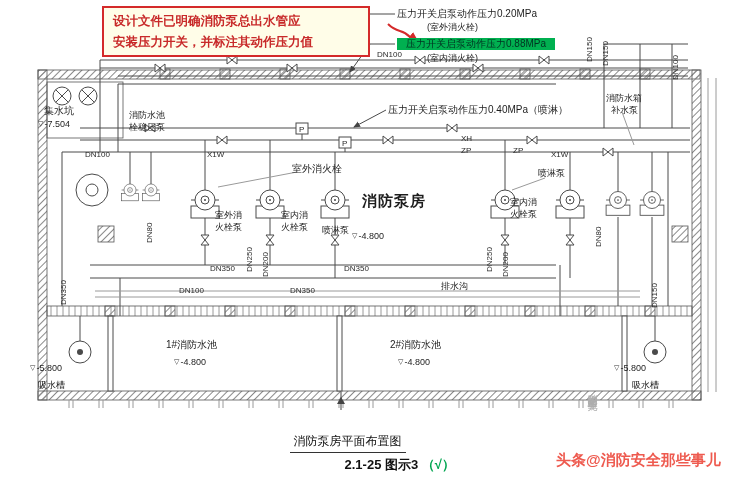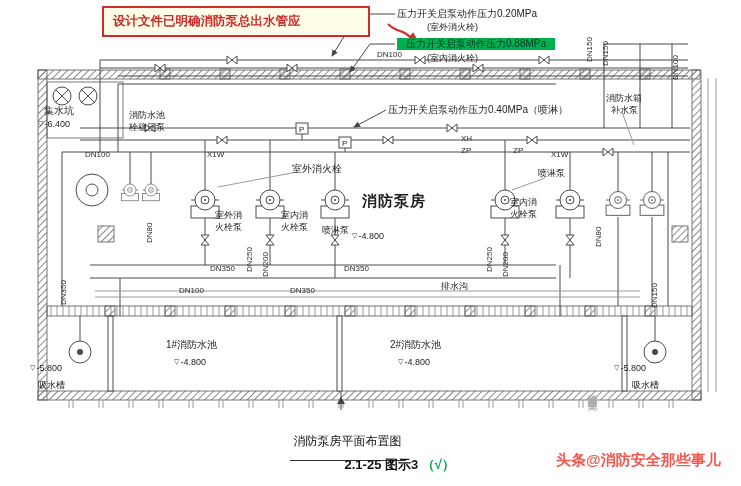--- a/index.html
+++ b/index.html
@@ -19,21 +19,21 @@
     background:var(--callout-bg);border:2px solid var(--callout-border);
     color:var(--callout-text);font-weight:bold;font-size:12.5px;line-height:1.65;
     padding:3px 9px}
 
   .wm-side{position:absolute;left:585px;top:386px;writing-mode:vertical-rl;
     color:var(--watermark-gray);font-size:10px;letter-spacing:1px;z-index:4}
   .wm-bottom{position:absolute;left:556px;top:451px;color:var(--watermark-red);
     font-size:15px;font-weight:bold;z-index:6}
 
   .title-wrap{position:absolute;left:250px;top:431px;width:195px;text-align:center;z-index:3}
-  .title-text{display:inline-block;font-size:12px;color:#111;border-bottom:1px solid #333;padding:0 4px 10px}
+  .title-text{display:inline-block;font-size:12px;color:#111;border-bottom:1px solid #333;padding:0 4px 2px}
   .fig-wrap{position:absolute;left:240px;top:456px;width:215px;text-align:right;
     font-size:13px;font-weight:bold;color:#111;z-index:3}
   .fig-check{color:var(--check-green)}
 
   
   .wall{fill:url(#hatch);stroke:#555;stroke-width:.8}
   .tickband{fill:url(#ticks);stroke:#555;stroke-width:.8}
   .pipe{fill:none;stroke:#4a4a4a;stroke-width:1}
   .thin{fill:none;stroke:#9a9a9a;stroke-width:1}
   .sym{fill:#fff;stroke:#4a4a4a}
@@ -227,21 +227,21 @@
         <text x="290" y="293" class="dnlabel">DN350</text>
         <text x="492" y="272" transform="rotate(-90 492 272)" class="dnlabel">DN250</text>
         <text x="508" y="277" transform="rotate(-90 508 277)" class="dnlabel">DN200</text>
         <text x="601" y="247" transform="rotate(-90 601 247)" class="dnlabel">DN80</text>
         <text x="657" y="308" transform="rotate(-90 657 308)" class="dnlabel">DN150</text>
       </g>
   </svg>
 
   <div id="labels">
     <span class="lbl fs10" style="left:44px;top:105px">集水坑</span>
-    <span class="lbl elev" style="left:38px;top:119px">-6.400</span>
+    <span class="lbl elev" style="left:38px;top:119px">-7.504</span>
     <span class="lbl" style="left:129px;top:110px">消防水池</span>
     <span class="lbl" style="left:129px;top:122px">栓稳压泵</span>
 
     <span class="lbl fs10" style="left:292px;top:163px">室外消火栓</span>
     <span class="lbl big" style="left:362px;top:192px">消防泵房</span>
     <span class="lbl elev" style="left:352px;top:231px">-4.800</span>
 
     <span class="lbl" style="left:215px;top:210px">室外消</span>
     <span class="lbl" style="left:215px;top:222px">火栓泵</span>
     <span class="lbl" style="left:281px;top:210px">室内消</span>
@@ -269,20 +269,21 @@
 
     <span class="lbl fs10" style="left:397px;top:8px">压力开关启泵动作压力0.20MPa</span>
     <span class="lbl" style="left:427px;top:22px">(室外消火栓)</span>
     <span class="lbl fs10 hl" style="left:397px;top:38px">压力开关启泵动作压力0.88MPa</span>
     <span class="lbl" style="left:427px;top:53px">(室内消火栓)</span>
     <span class="lbl fs10" style="left:388px;top:104px">压力开关启泵动作压力0.40MPa（喷淋）</span>
   </div>
 
   <div class="callout">
     <div>设计文件已明确消防泵总出水管应</div>
+    <div>安装压力开关，并标注其动作压力值</div>
   </div>
 
   <div class="title-wrap">
     <span class="title-text">消防泵房平面布置图</span>
   </div>
   <div class="fig-wrap">
     <span>2.1-25 图示3</span>
     <span class="fig-check">（√）</span>
   </div>
 

